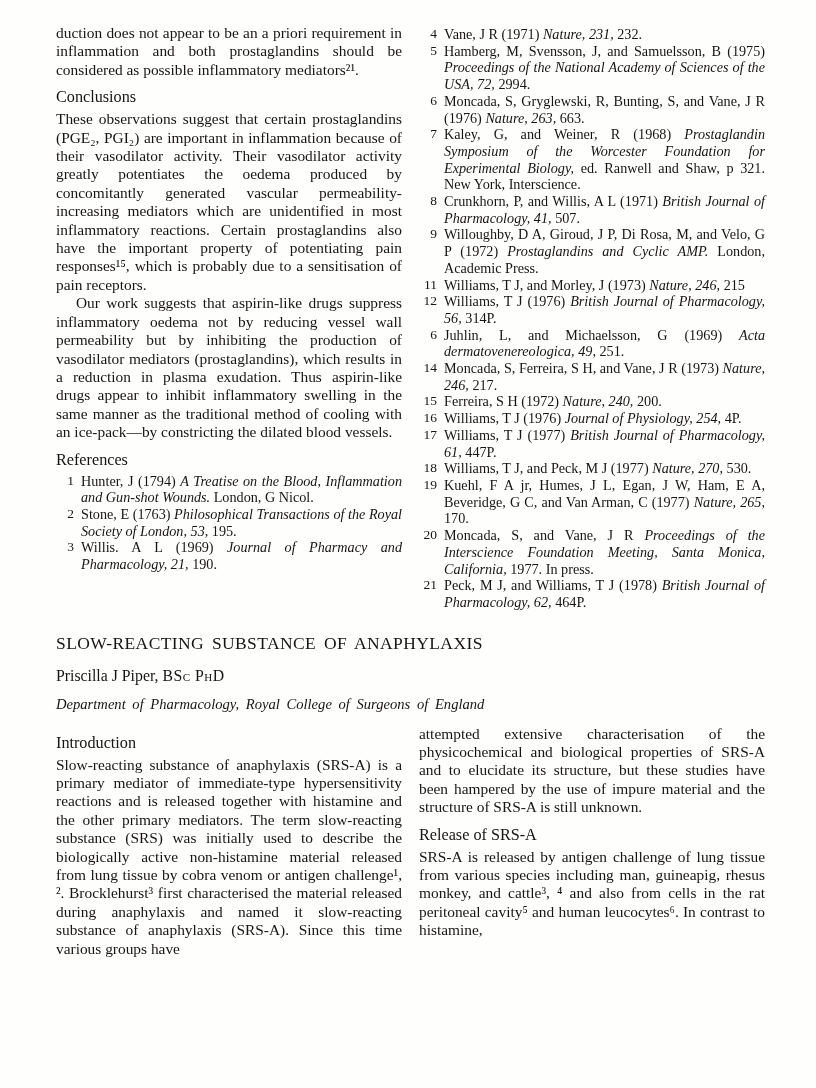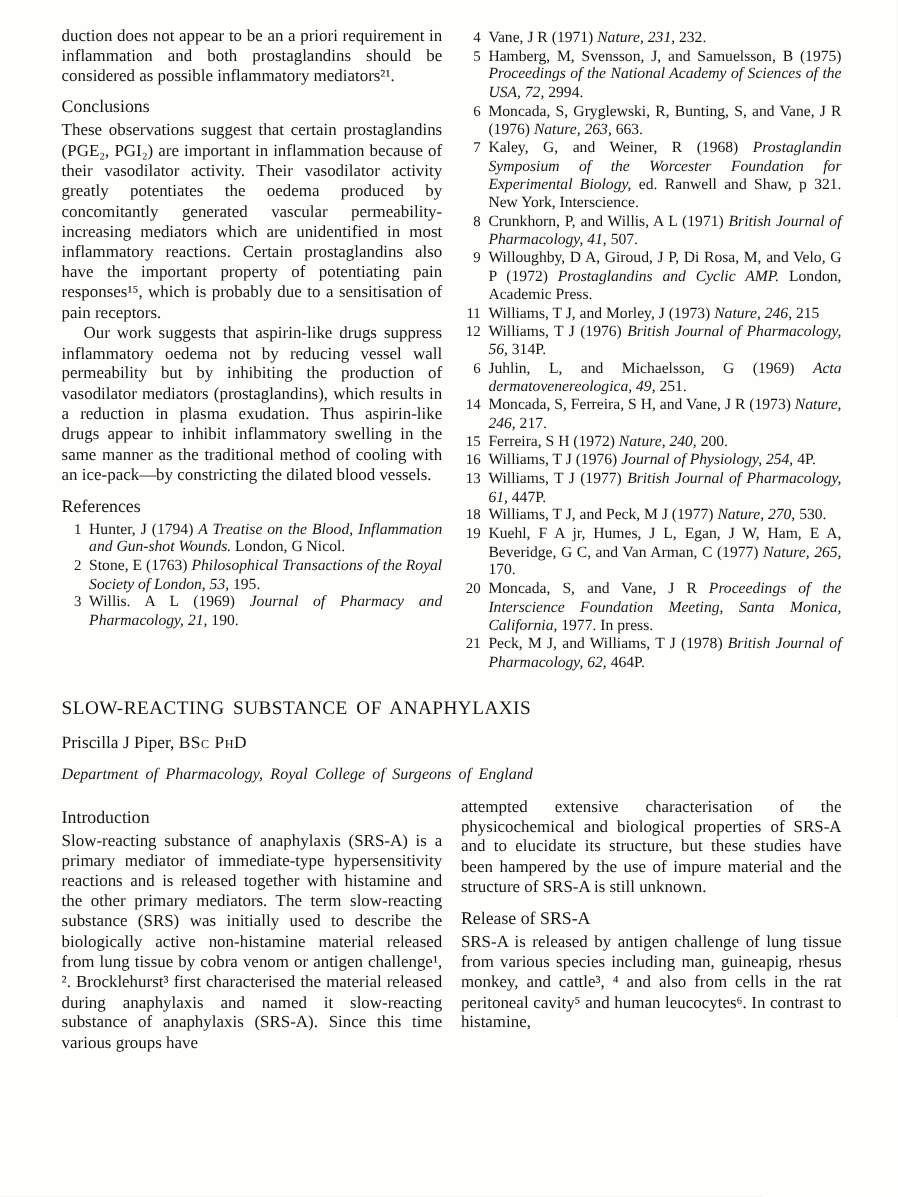--- a/index.html
+++ b/index.html
@@ -127,21 +127,21 @@
           </div>
           <div class="ref">
             <span class="ref-num">15</span>
             <span class="ref-text"><span>Ferreira, S H (1972) </span><i>Nature, 240,</i><span> 200.</span></span>
           </div>
           <div class="ref">
             <span class="ref-num">16</span>
             <span class="ref-text"><span>Williams, T J (1976) </span><i>Journal of Physiology, 254,</i><span> 4P.</span></span>
           </div>
           <div class="ref">
-            <span class="ref-num">13</span>
+            <span class="ref-num">17</span>
             <span class="ref-text"><span>Williams, T J (1977) </span><i>British Journal of Pharmacology, 61,</i><span> 447P.</span></span>
           </div>
           <div class="ref">
             <span class="ref-num">18</span>
             <span class="ref-text"><span>Williams, T J, and Peck, M J (1977) </span><i>Nature, 270,</i><span> 530.</span></span>
           </div>
           <div class="ref">
             <span class="ref-num">19</span>
             <span class="ref-text"><span>Kuehl, F A jr, Humes, J L, Egan, J W, Ham, E A, Beveridge, G C, and Van Arman, C (1977) </span><i>Nature, 265,</i><span> 170.</span></span>
           </div>

